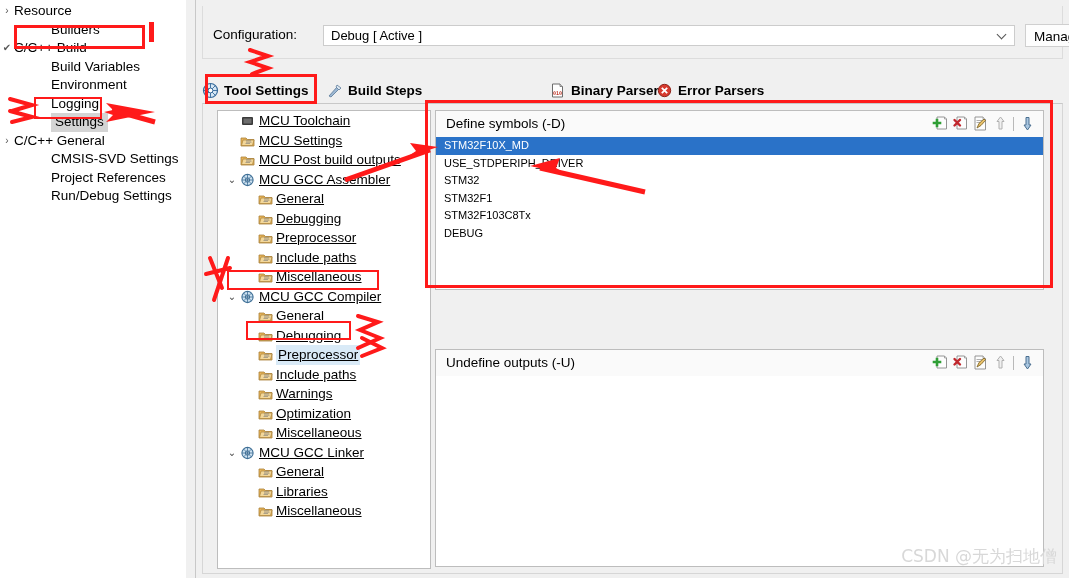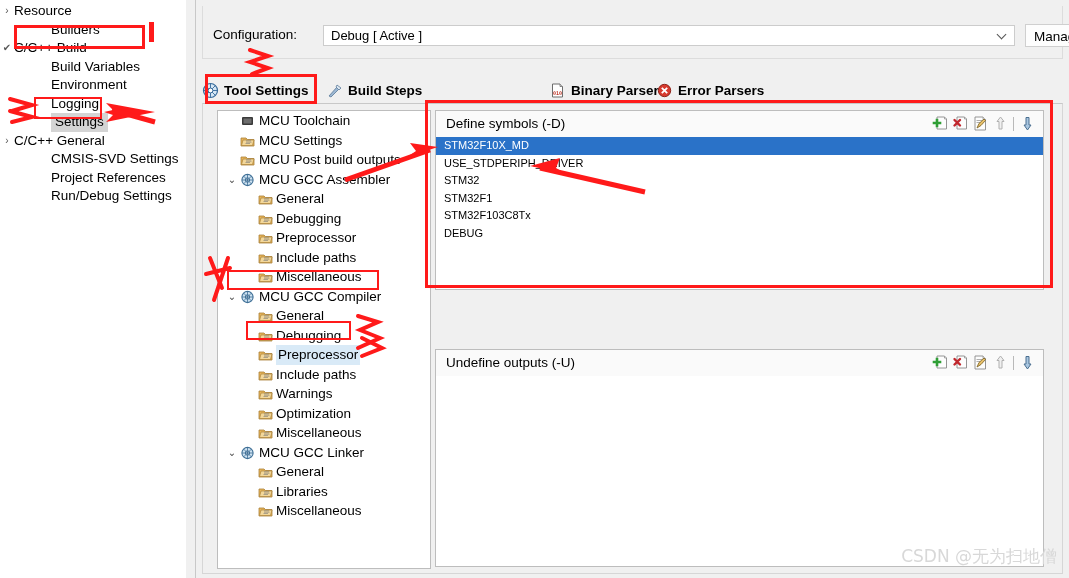--- a/index.html
+++ b/index.html
@@ -103,21 +103,21 @@
     height:19.5px;line-height:19.5px;white-space:nowrap;position:relative;
     font-size:13.5px;
   }
   .t-row .arrow{
     position:absolute;left:8px;top:0;width:12px;text-align:center;
     font-size:10px;color:#4a4a4a;
   }
   .t-ico{
     position:absolute;top:3px;width:15px;height:14px;
   }
-  .t-lab{position:absolute;top:0;white-space:nowrap;}
+  .t-lab{position:absolute;top:0;white-space:nowrap;text-decoration:underline;}
   .t-row.lvl0 .t-ico{left:22px;}
   .t-row.lvl0 .t-lab{left:41px;}
   .t-row.lvl1 .t-ico{left:40px;}
   .t-row.lvl1 .t-lab{left:58px;}
   .t-row.hl .t-lab{background:#d9eaf7;padding:0 2px;}
 
   
   .sym{
     position:absolute;background:#fff;border:1px solid #bdbdbd;
     box-sizing:border-box;

